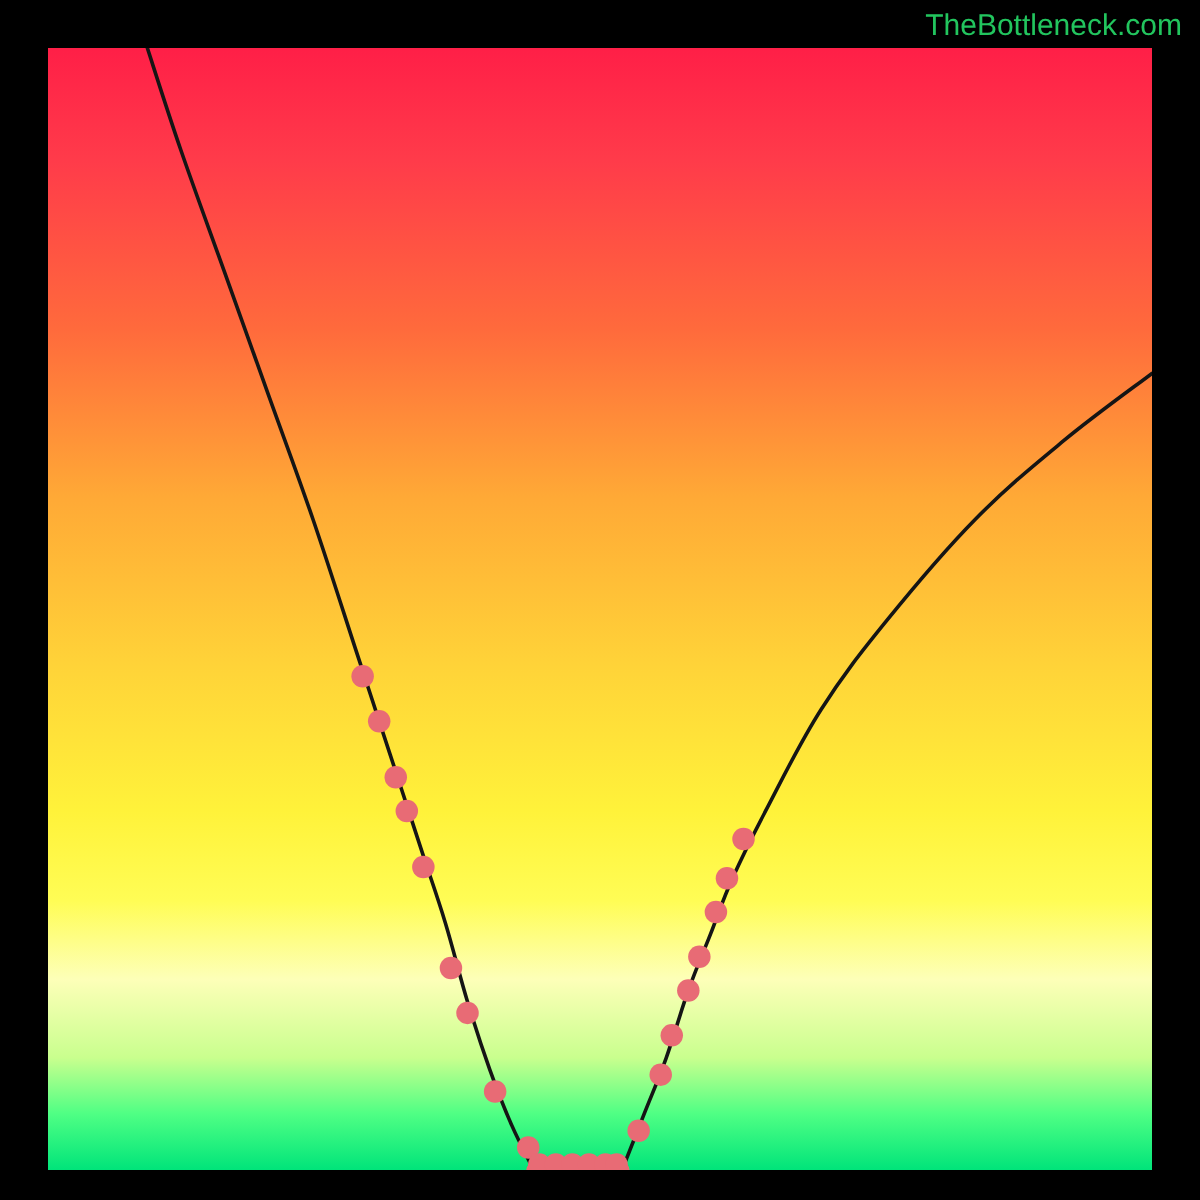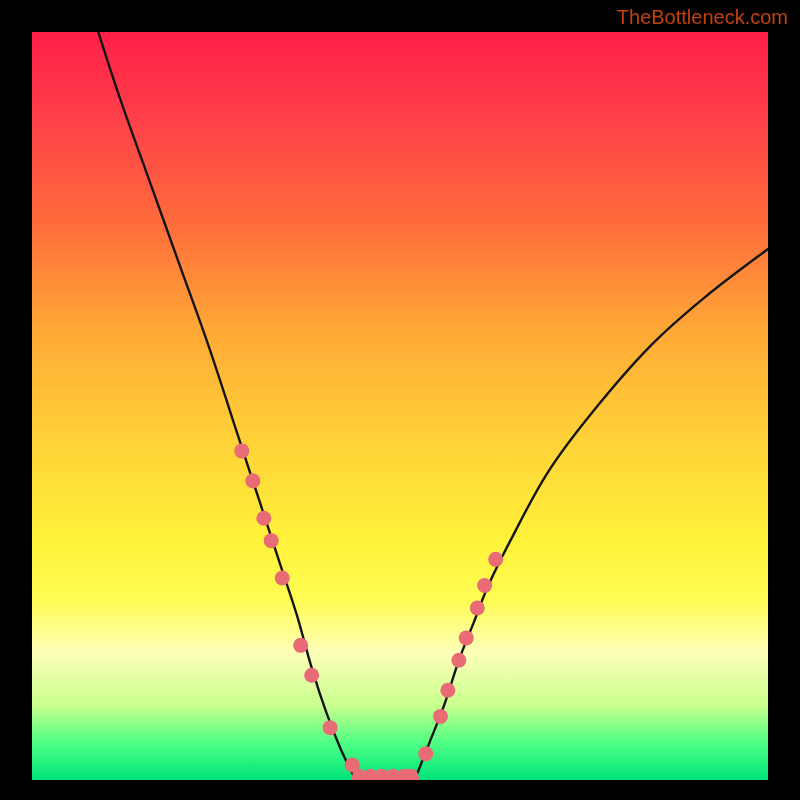--- a/index.html
+++ b/index.html
@@ -39,21 +39,21 @@
       #4fff84 95%,
       #00e47a 100%
     );
   }
   .watermark {
     position: absolute;
     top: 6px;
     right: 12px;
     font-family: Arial, Helvetica, sans-serif;
     font-size: 20px;
-    color: #c2410c;
+    color: #22c55e;
   }
   svg.curves {
     position: absolute;
     left: 0;
     top: 0;
   }
 </style>
 </head>
 <body>
 

